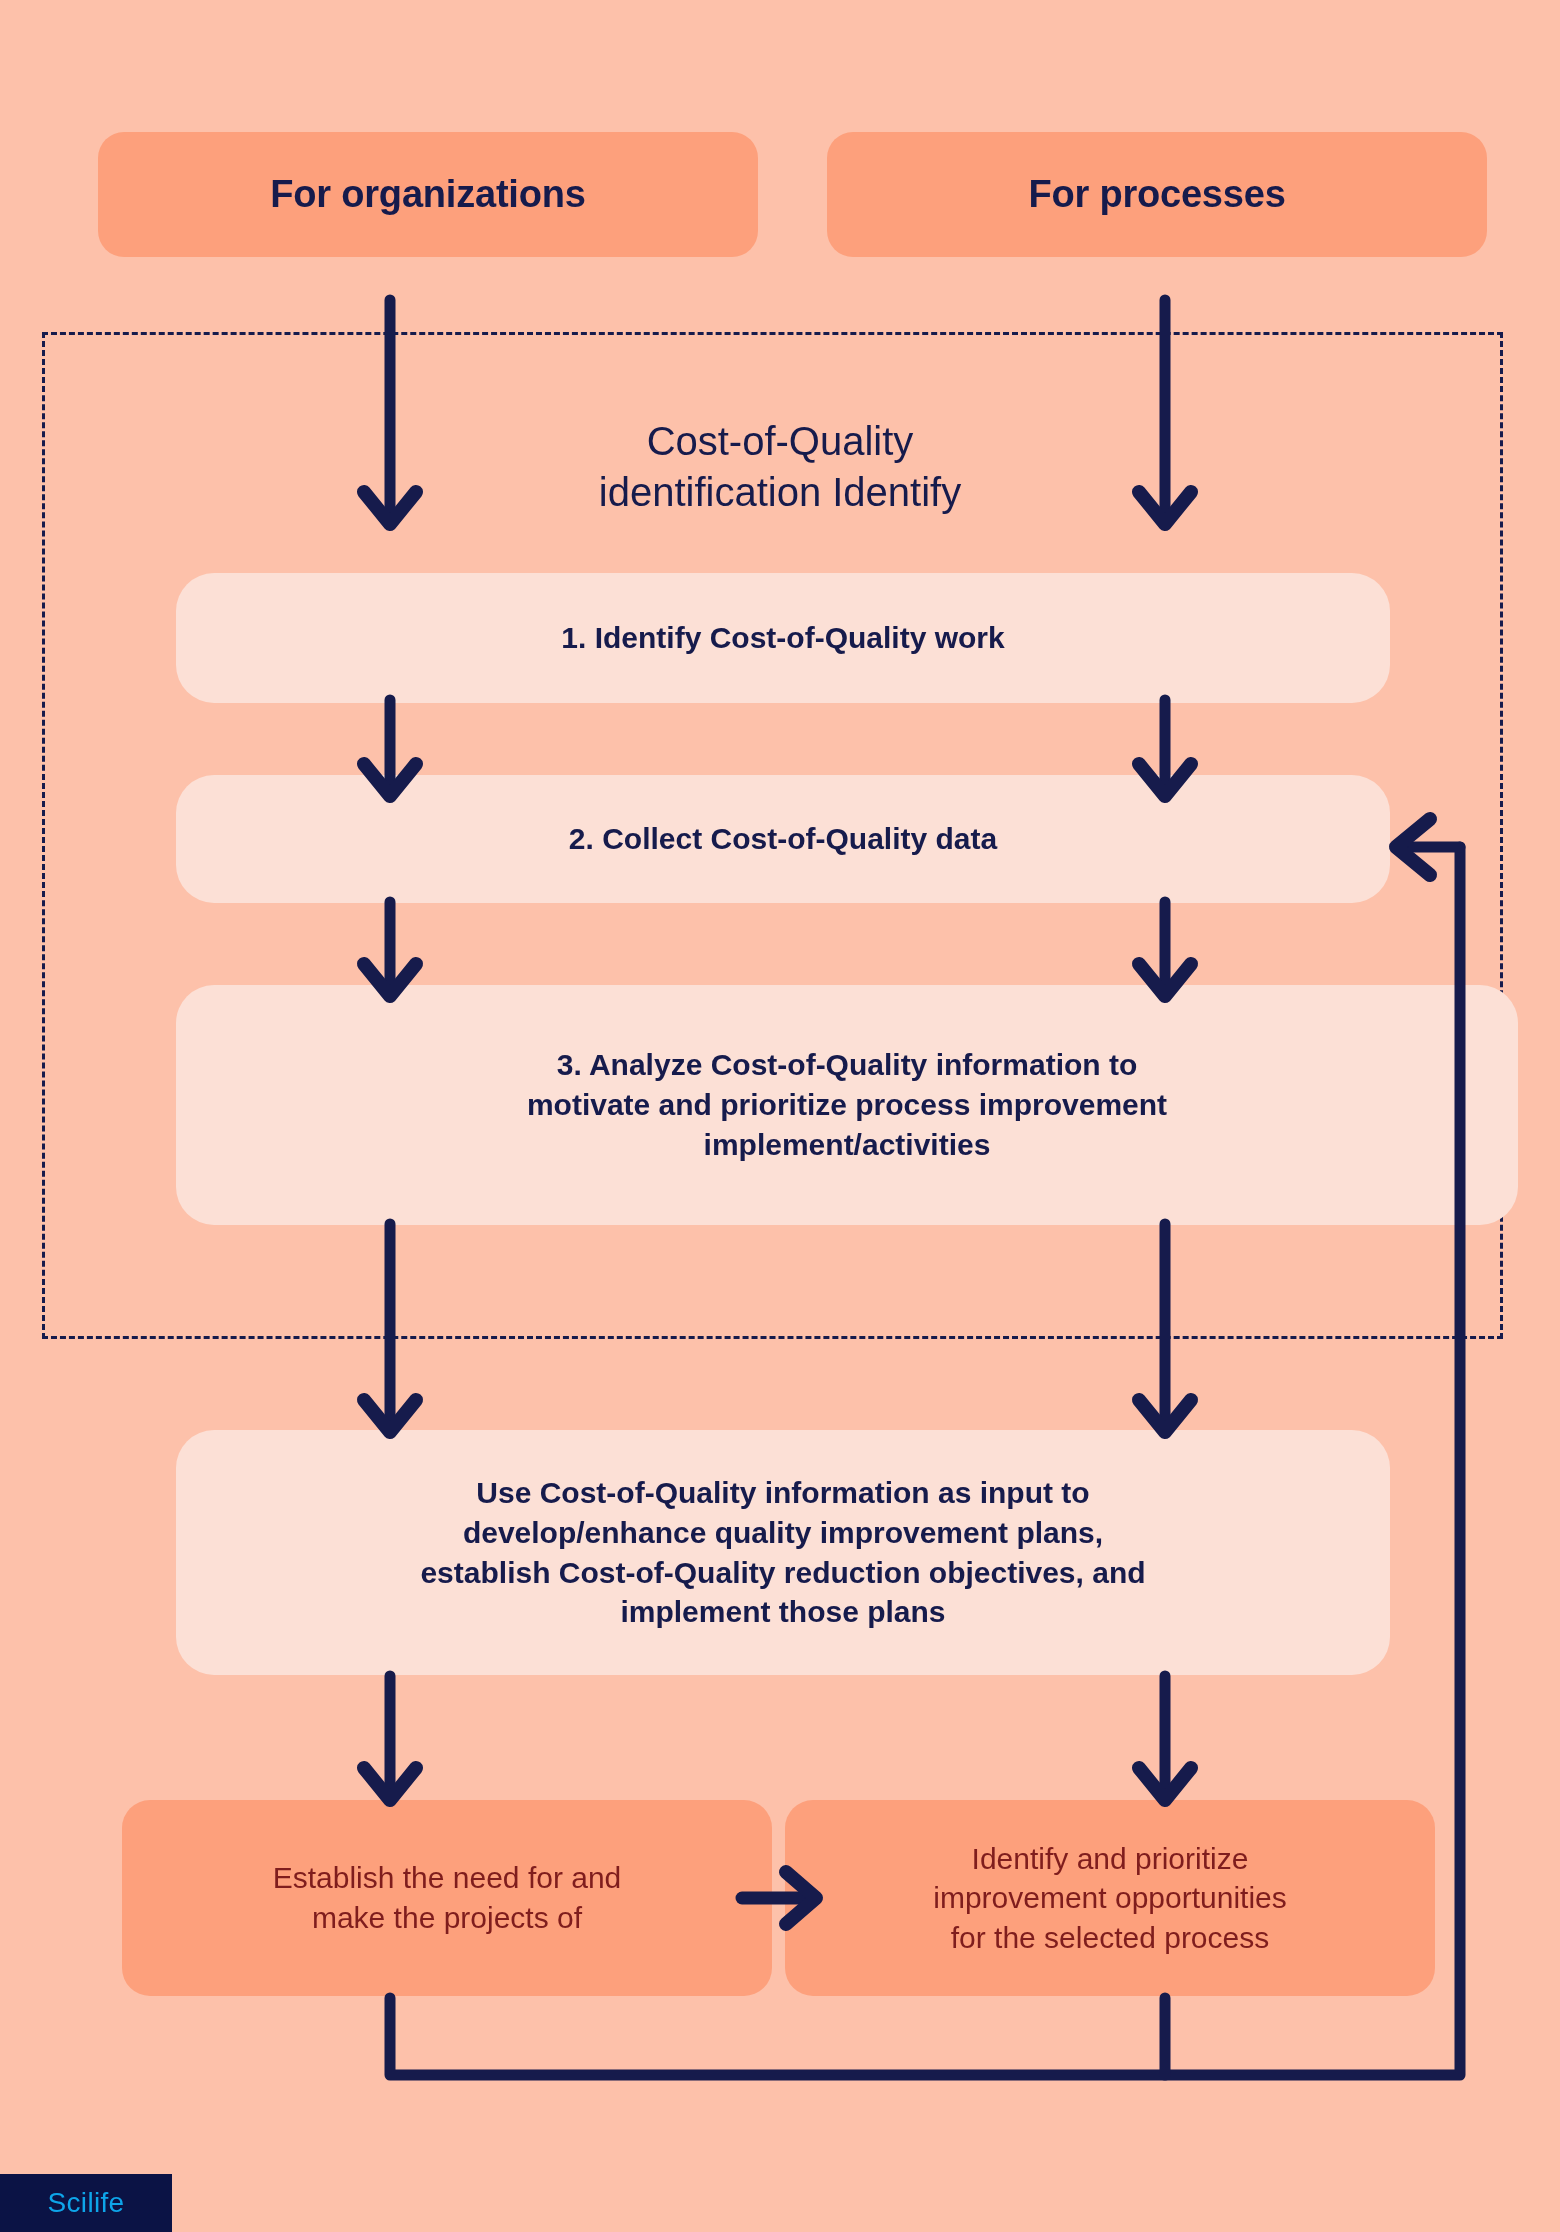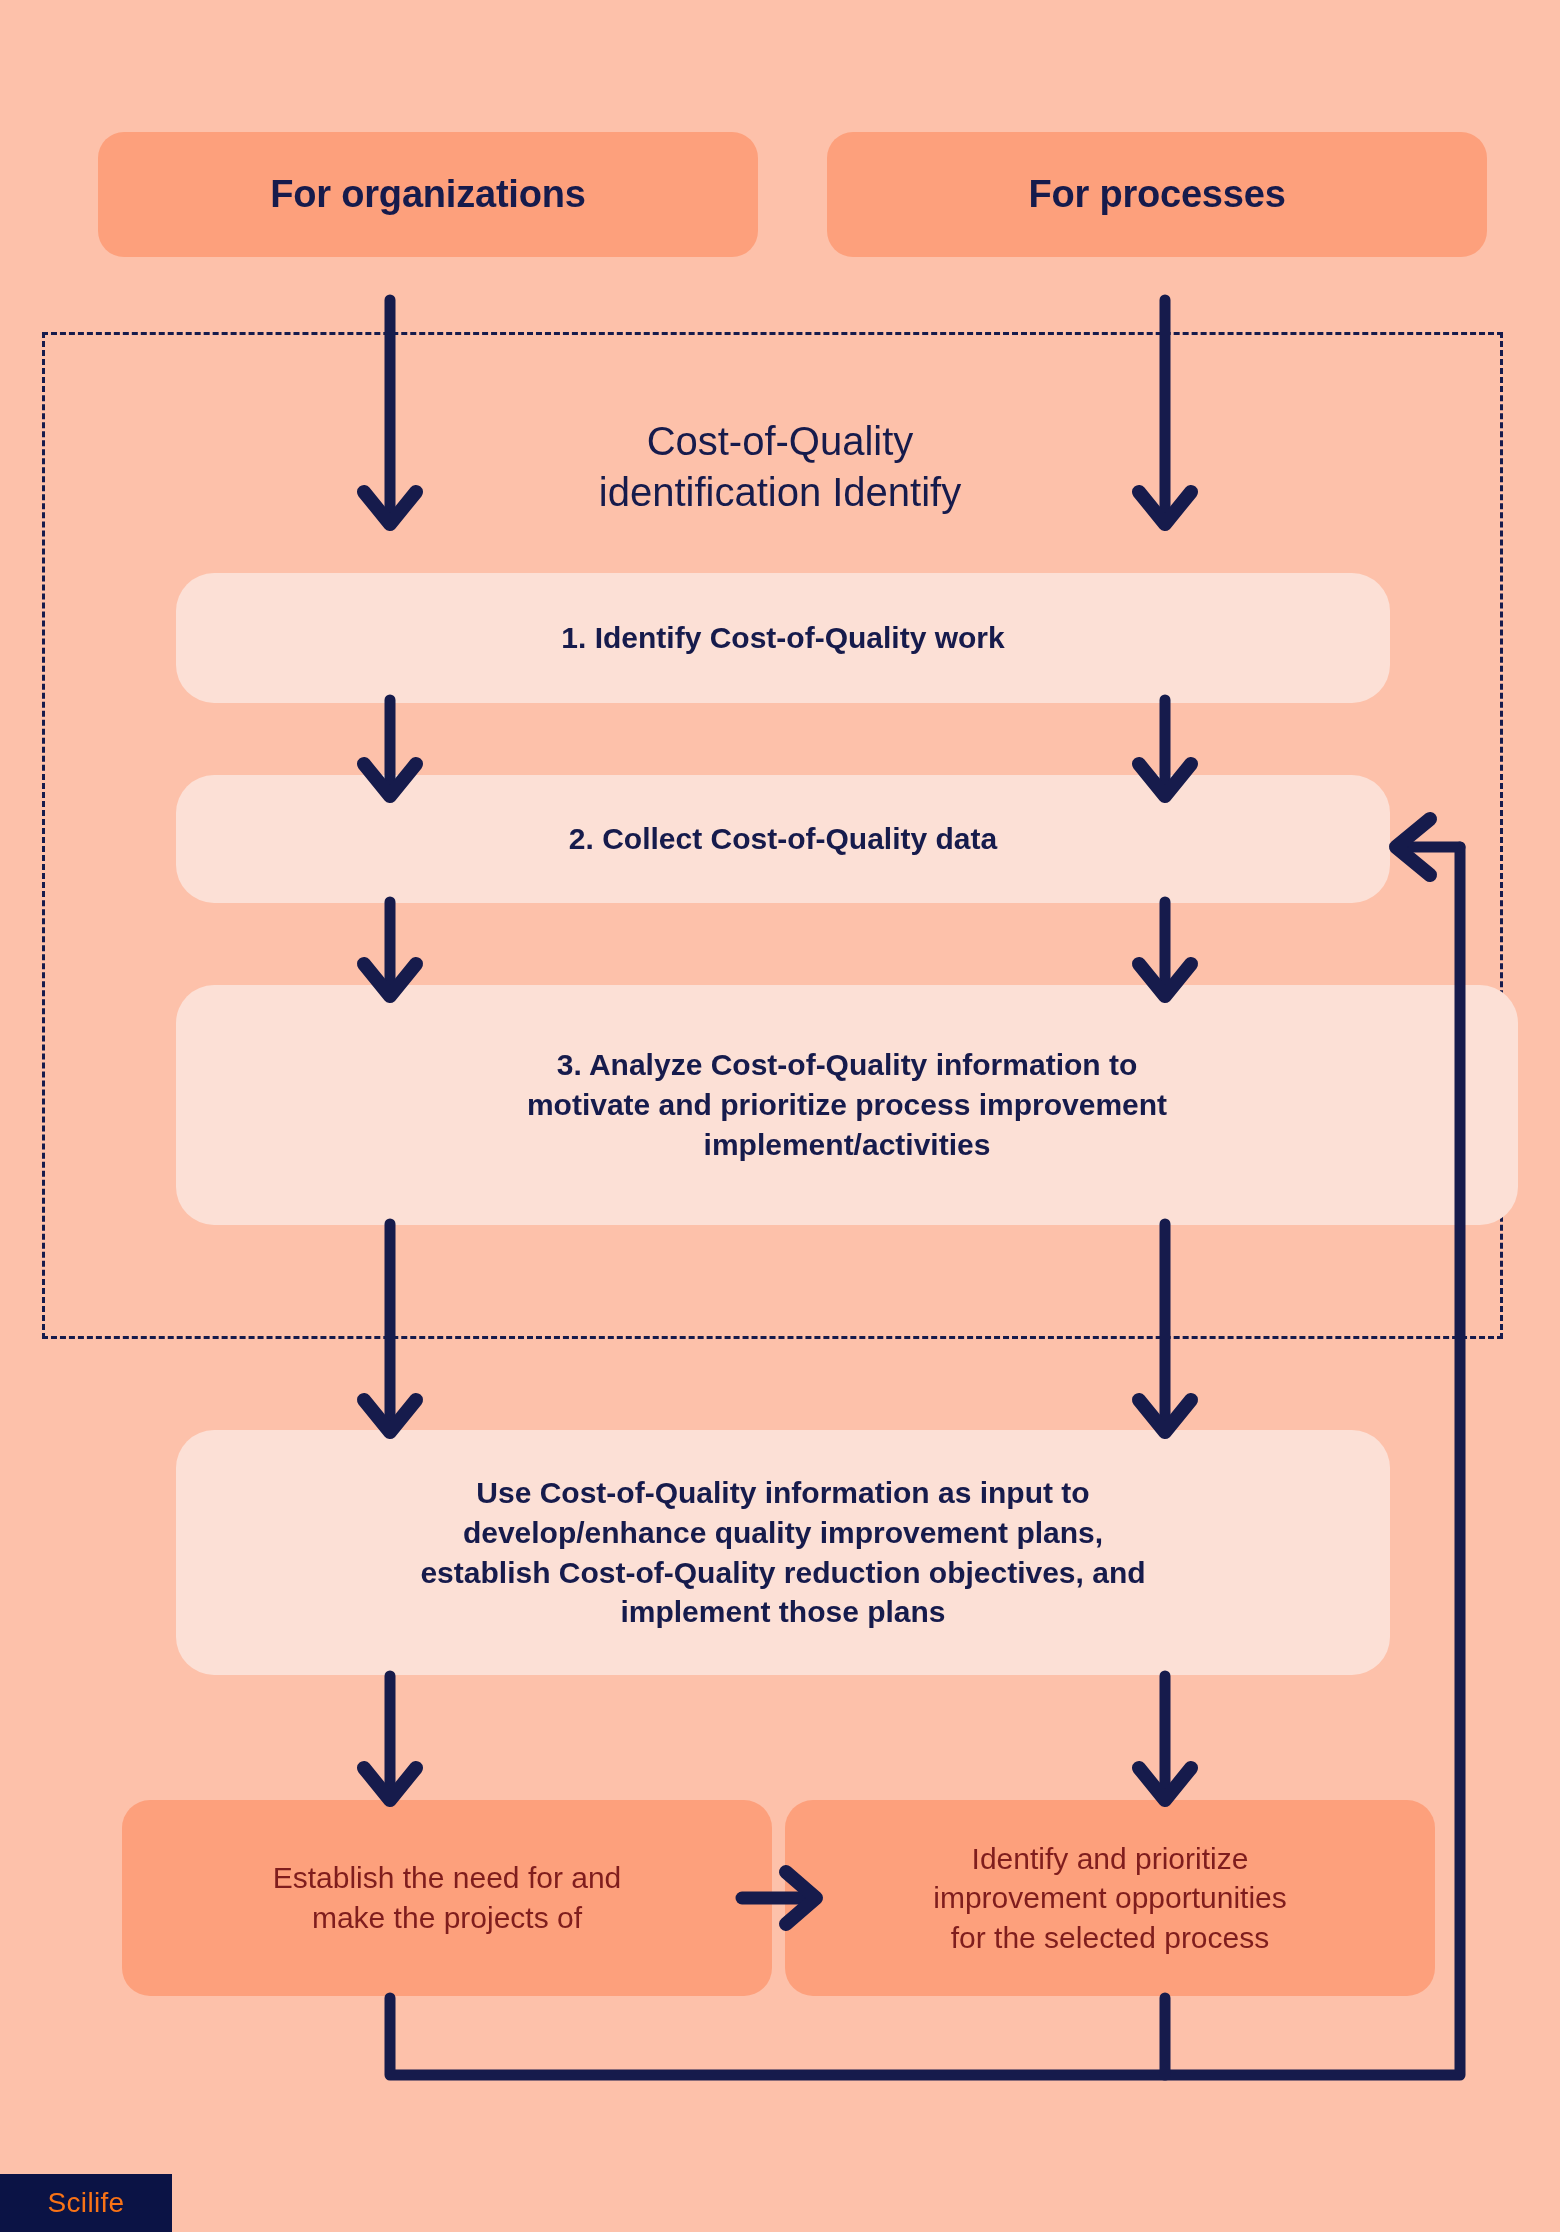--- a/index.html
+++ b/index.html
@@ -121,21 +121,21 @@
   .logo {
     position: absolute;
     left: 0;
     bottom: 0;
     width: 172px;
     height: 58px;
     background: #0B1345;
     display: flex;
     align-items: center;
     justify-content: center;
-    color: #f97316;
+    color: #0ea5e9;
     font-size: 28px;
     letter-spacing: 0.3px;
   }
 </style>
 </head>
 <body>
 
 <div id="canvas">
 
   <div class="dashed-region"></div>

